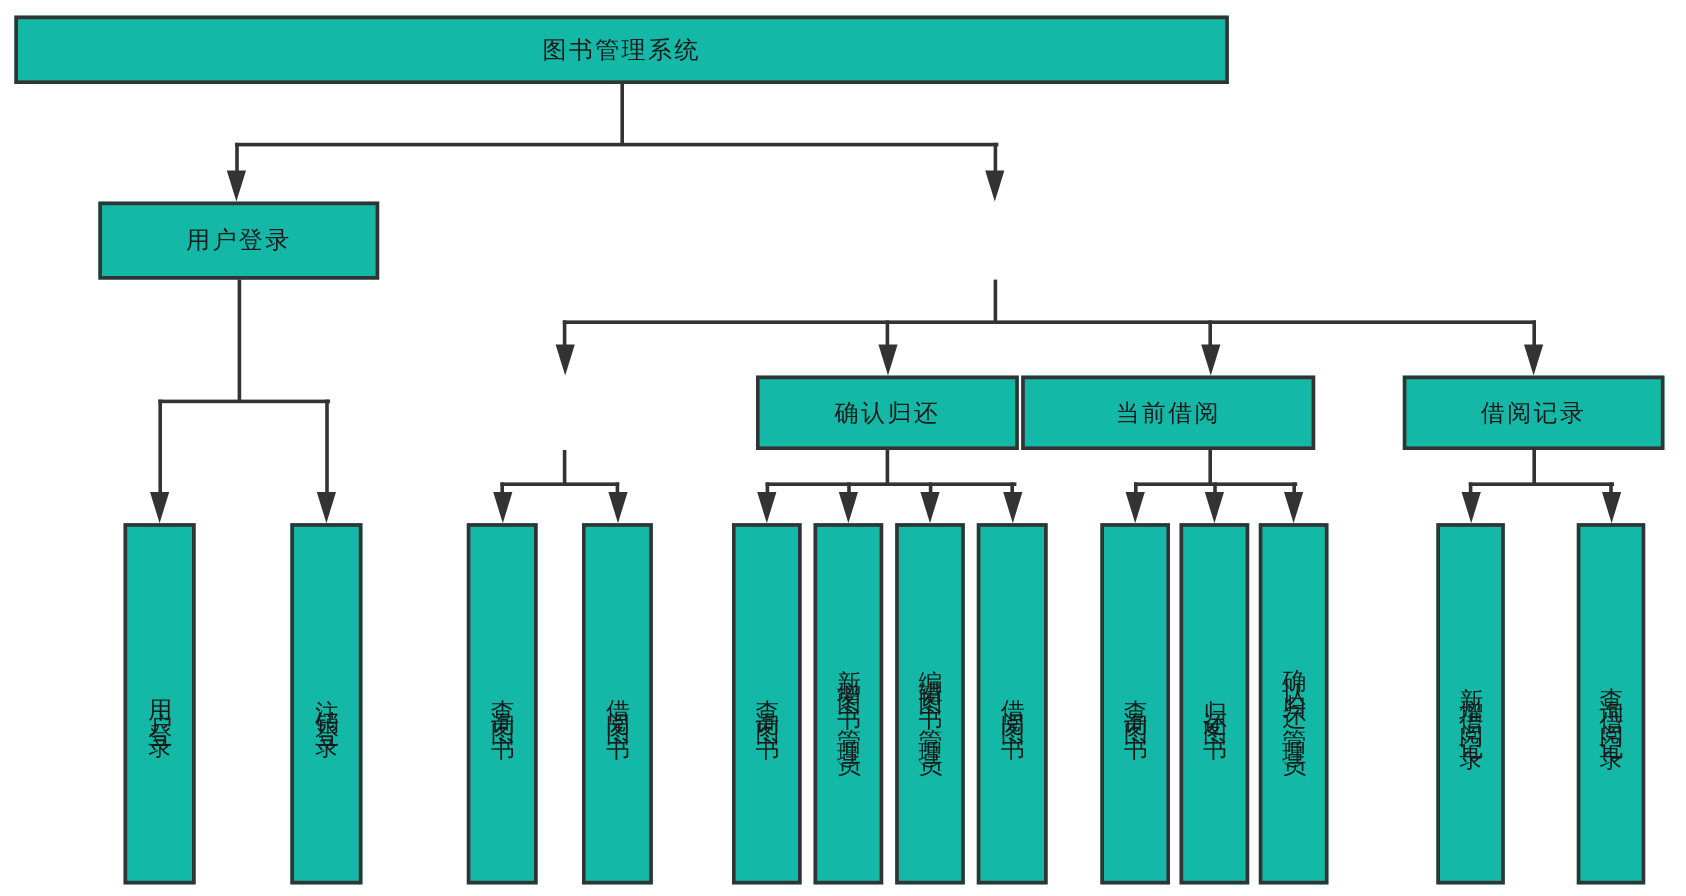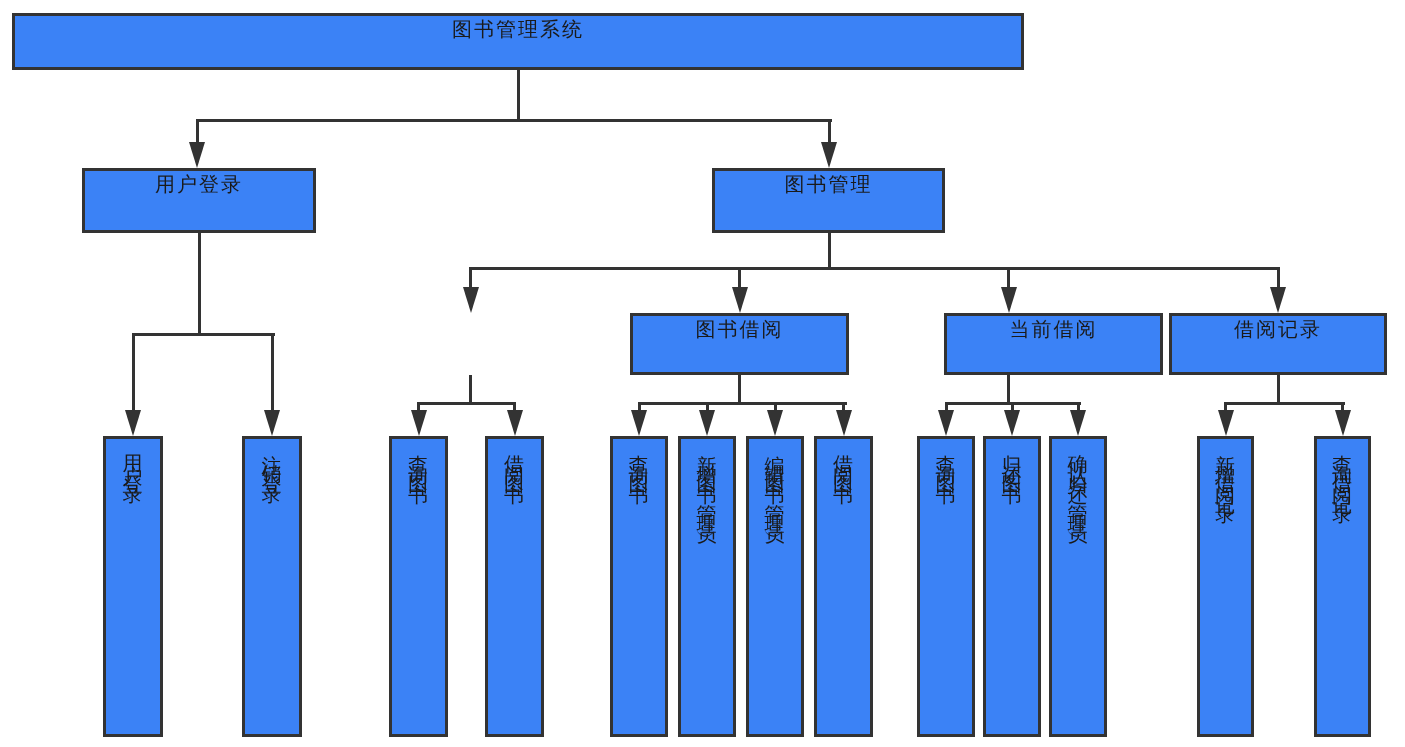--- a/index.html
+++ b/index.html
@@ -13,23 +13,24 @@
   body{font-family:"Liberation Sans", sans-serif;}
   .canvas{
     position:relative;
     width:1405px;
     height:747px;
     background:var(--background);
     overflow:hidden;
   }
   .node{
     position:absolute;
-    background:#3b82f6;
+    background:#14b8a6;
     border:3px solid var(--line);
     display:flex;
+    align-items:center;
     justify-content:center;
     color:var(--text);
   }
   .hlabel{
     font-size:20px;
     letter-spacing:2px;
     white-space:nowrap;
     color:var(--text);
   }
   .leaf .vlabel{
@@ -79,23 +80,20 @@
 
   <div class="vline" style="left:516.5px;top:70px;height:50px"></div>
   <div class="hline" style="left:195.5px;top:119px;width:636px"></div>
   <div class="vline" style="left:195.5px;top:119px;height:26px"></div>
   <div class="vline" style="left:827.5px;top:119px;height:26px"></div>
   <div class="arrow-down" style="left:189px;top:142px"></div>
   <div class="arrow-down" style="left:821px;top:142px"></div>
 
   <div class="node" style="left:82px;top:168px;width:234px;height:65px">
     <span class="hlabel">用户登录</span>
-  </div>
-  <div class="node" style="left:712px;top:168px;width:233px;height:65px">
-    <span class="hlabel">图书管理</span>
   </div>
 
   <div class="vline" style="left:197.5px;top:233px;height:101px"></div>
   <div class="hline" style="left:131.5px;top:333px;width:143px"></div>
   <div class="vline" style="left:131.5px;top:333px;height:78px"></div>
   <div class="vline" style="left:270.5px;top:333px;height:78px"></div>
   <div class="arrow-down" style="left:125px;top:410px"></div>
   <div class="arrow-down" style="left:264px;top:410px"></div>
 
   <div class="vline" style="left:827.5px;top:233px;height:35px"></div>
@@ -103,23 +101,23 @@
   <div class="vline" style="left:469px;top:267px;height:22px"></div>
   <div class="vline" style="left:738px;top:267px;height:22px"></div>
   <div class="vline" style="left:1007px;top:267px;height:22px"></div>
   <div class="vline" style="left:1276.5px;top:267px;height:22px"></div>
   <div class="arrow-down" style="left:462.5px;top:287px"></div>
   <div class="arrow-down" style="left:731.5px;top:287px"></div>
   <div class="arrow-down" style="left:1000.5px;top:287px"></div>
   <div class="arrow-down" style="left:1270px;top:287px"></div>
 
   <div class="node" style="left:630px;top:313px;width:219px;height:62px">
-    <span class="hlabel">图书借阅</span>
-  </div>
-  <div class="node" style="left:944px;top:313px;width:219px;height:62px">
+    <span class="hlabel">确认归还</span>
+  </div>
+  <div class="node" style="left:851px;top:313px;width:245px;height:62px">
     <span class="hlabel">当前借阅</span>
   </div>
   <div class="node" style="left:1169px;top:313px;width:218px;height:62px">
     <span class="hlabel">借阅记录</span>
   </div>
 
   <div class="vline" style="left:469px;top:375px;height:28px"></div>
   <div class="vline" style="left:738px;top:375px;height:28px"></div>
   <div class="vline" style="left:1007px;top:375px;height:28px"></div>
   <div class="vline" style="left:1276.5px;top:375px;height:28px"></div>

